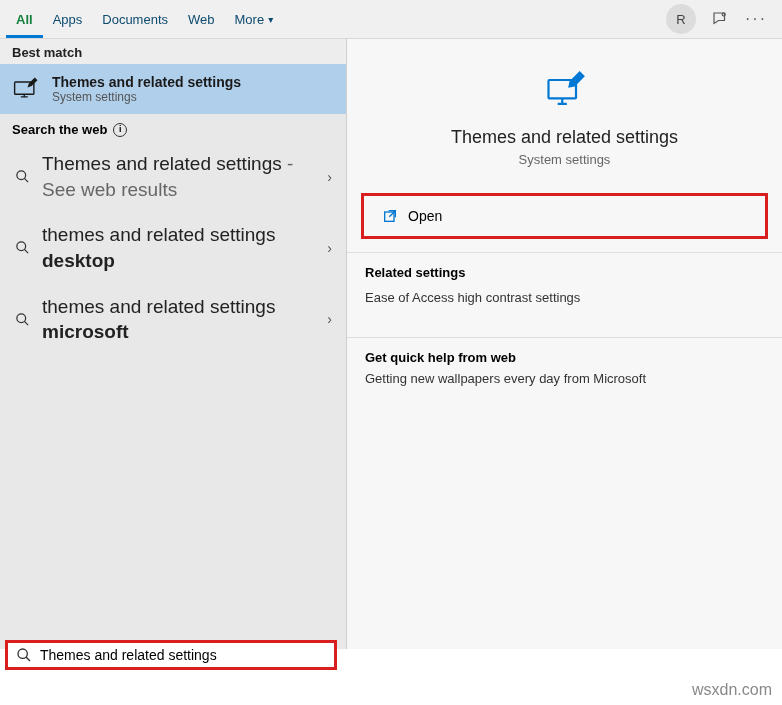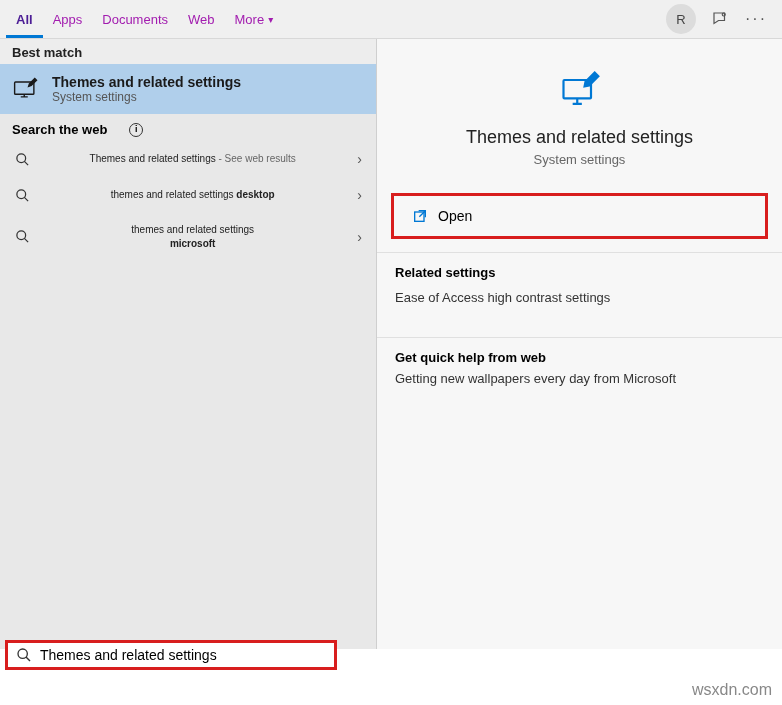--- a/index.html
+++ b/index.html
@@ -1,46 +1,46 @@
 <!DOCTYPE html>
 <html><head>
 <meta charset="utf-8">
 <style>
   * { box-sizing: border-box; margin: 0; padding: 0; }
   html, body { font-family: "Segoe UI", -apple-system, sans-serif; font-size: 14px; color: #000; background: #fff; }
   body { width: 782px; height: 705px; position: relative; overflow: hidden; }
 
   
   .tabs { display: flex; align-items: center; height: 39px; background: #f0f0f0; border-bottom: 1px solid #d8d8d8; padding: 0 6px; }
-  .tab { padding: 0 10px; height: 100%; display: flex; align-items: center; color: #a21caf; cursor: pointer; font-size: 13px; }
-  .tab.active { color: #4c1d95; font-weight: 600; border-bottom: 3px solid #0078d4; padding-top: 3px; }
+  .tab { padding: 0 10px; height: 100%; display: flex; align-items: center; color: #0c4a6e; cursor: pointer; font-size: 13px; }
+  .tab.active { color: #15803d; font-weight: 600; border-bottom: 3px solid #0078d4; padding-top: 3px; }
   .tab .chev { margin-left: 4px; font-size: 10px; }
   .tabs-right { margin-left: auto; display: flex; align-items: center; gap: 12px; padding-right: 8px; }
   .avatar { width: 30px; height: 30px; border-radius: 50%; background: #dcdcdc; display: flex; align-items: center; justify-content: center; color: #444; font-size: 13px; }
   .icon-btn { width: 24px; height: 24px; display: flex; align-items: center; justify-content: center; color: #555; }
 
   
   .main { display: flex; height: 610px; }
-  .left { width: 377px; background: #e8e8e8; border-right: 1px solid #cfcfcf; display: flex; flex-direction: column; }
+  .left { width: 347px; background: #e8e8e8; border-right: 1px solid #cfcfcf; display: flex; flex-direction: column; }
   .right { flex: 1; background: #f7f7f7; overflow: auto; }
 
   
   .section-header { padding: 6px 12px 4px 12px; font-weight: 600; font-size: 13px; color: #222; }
   .best-match { background: #ededed; }
   .best-item { background: #b0cfeb; display: flex; align-items: center; padding: 10px 12px; gap: 12px; }
   .best-item .bm-icon { width: 28px; height: 28px; display: flex; align-items: center; justify-content: center; }
   .best-item .bm-title { font-weight: 600; font-size: 14px; color: #1a1a1a; }
   .best-item .bm-sub { font-size: 12px; color: #555; }
 
-  .search-web-header { display: flex; align-items: center; gap: 22px; padding: 8px 12px 4px 12px; font-weight: 600; font-size: 13px; }
+  .search-web-header { display: flex; align-items: center; gap: 6px; padding: 8px 12px 4px 12px; font-weight: 600; font-size: 13px; }
   .info-circle { width: 14px; height: 14px; border: 1px solid #333; border-radius: 50%; display: inline-flex; align-items: center; justify-content: center; font-size: 9px; line-height: 1; }
 
   .result { display: flex; align-items: center; padding: 10px 10px 10px 12px; gap: 10px; cursor: pointer; }
   .result .r-icon { width: 20px; display: flex; justify-content: center; color: #333; }
-  .result .r-text { flex: 1; font-size: 10px; color: #222; line-height: 1.35; text-align: center; }
+  .result .r-text { flex: 1; font-size: 19px; color: #222; line-height: 1.35; }
   .result .r-text .muted { color: #666; font-weight: 400; }
   .result .r-text b { font-weight: 600; }
   .result .chev { color: #555; font-size: 14px; padding: 0 4px; }
 
   
   .preview-head { text-align: center; padding: 30px 16px 10px 16px; }
   .preview-head .pv-icon { margin: 0 auto 14px auto; width: 44px; height: 44px; }
   .preview-title { font-size: 18px; font-weight: 400; color: #222; }
   .preview-sub { font-size: 13px; color: #666; margin-top: 4px; }
 

